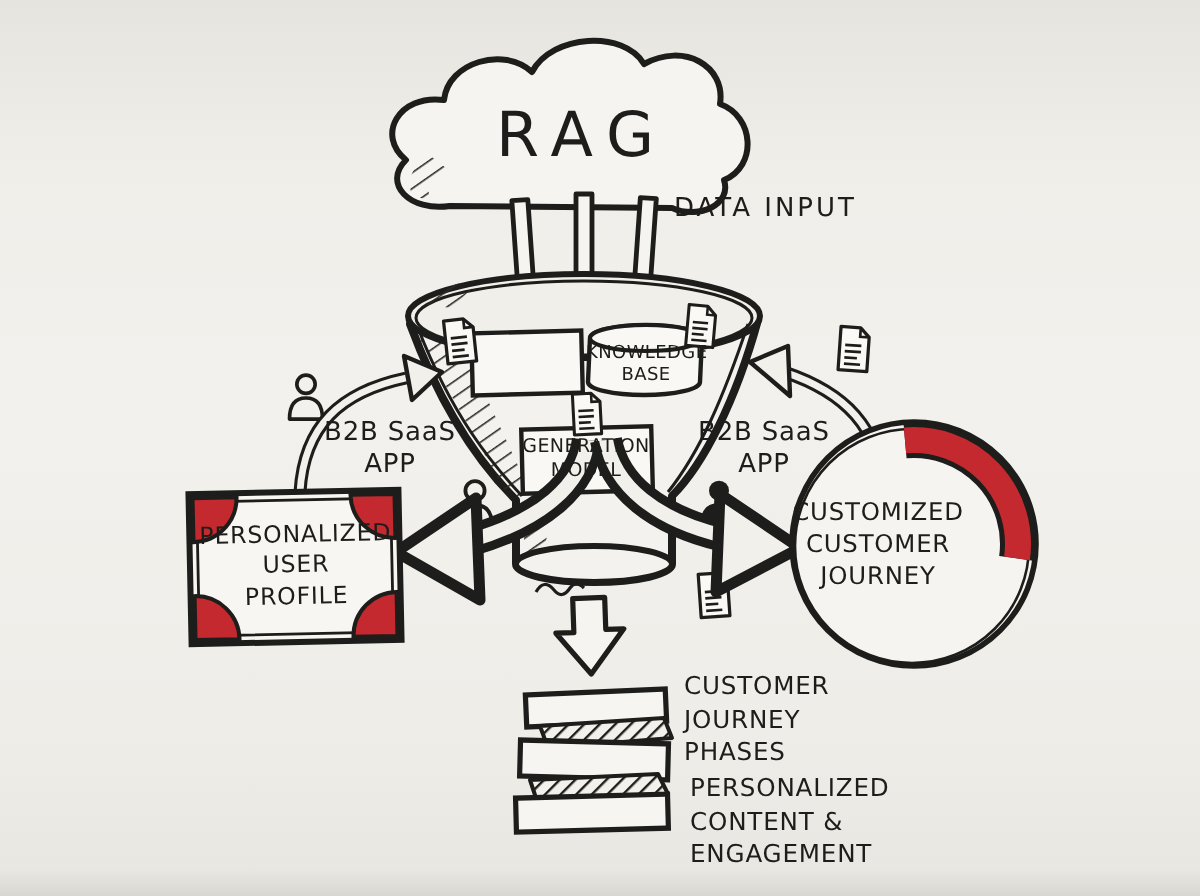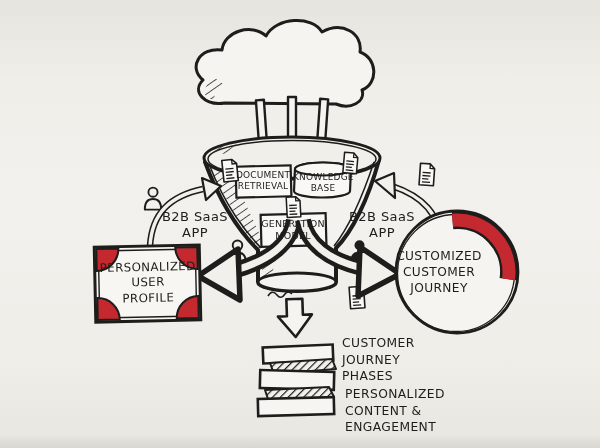--- a/index.html
+++ b/index.html
@@ -160,24 +160,24 @@
     <g transform="rotate(1.5 298 381)">
           <rect x="260" y="371" width="74" height="18" fill="#f7f5f1" stroke="#1d1d1b" stroke-width="2.6"></rect>
         </g>
     <path d="M265,390 L329,387 L334,397 L269,402 Z" fill="url(#hatch)" stroke="#1d1d1b" stroke-width="2" stroke-linejoin="round"></path>
     <g transform="rotate(-1.5 298 407)">
           <rect x="258" y="398" width="76" height="17" fill="#f7f5f1" stroke="#1d1d1b" stroke-width="2.6"></rect>
         </g>
   </g>
 </svg>
 
-
-
-<div class="label center" style="left:233px;top:170px;width:60px;font-size:9px;line-height:1.25;letter-spacing:.2px;">DOCUMENT
-RETRIEVAL</div>
+<div class="label rag center" style="left:238px;top:50px;width:106px;">RAG</div>
+
+<div class="label" style="left:337px;top:97px;width:110px;font-size:13px;letter-spacing:1.5px;">DATA INPUT</div>
+
 
 <div class="label center" style="left:258px;top:218px;width:70px;font-size:9.5px;line-height:1.3;letter-spacing:.2px;">GENERATION
 MODEL</div>
 
 <div class="label center" style="left:293px;top:172px;width:60px;font-size:9px;line-height:1.25;letter-spacing:.2px;">KNOWLEDGE
 BASE</div>
 
 <div class="label center" style="left:153px;top:209px;width:84px;font-size:13px;line-height:1.2;">B2B SaaS
 APP</div>
 

